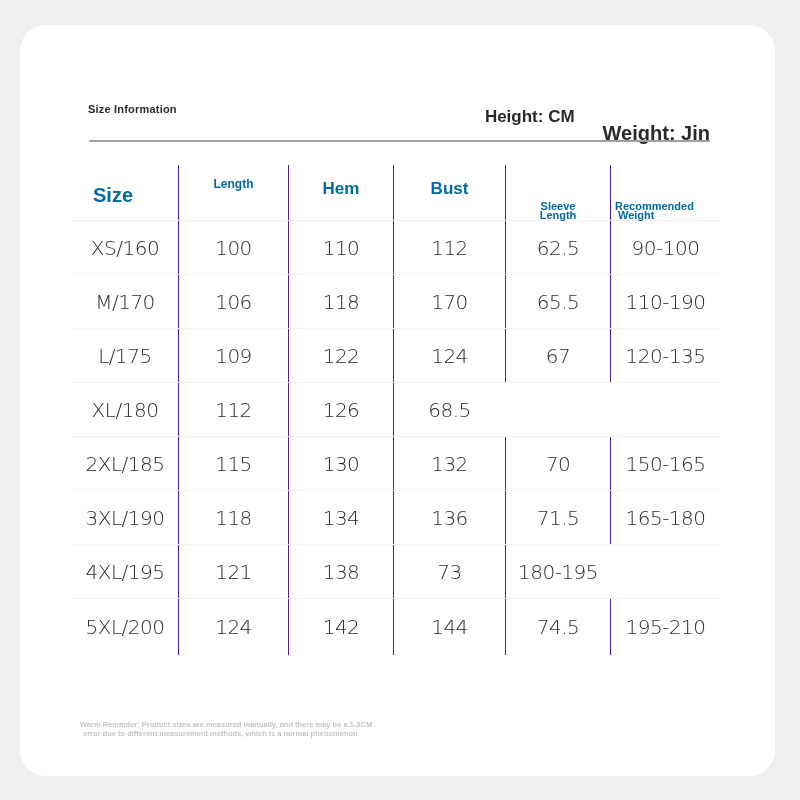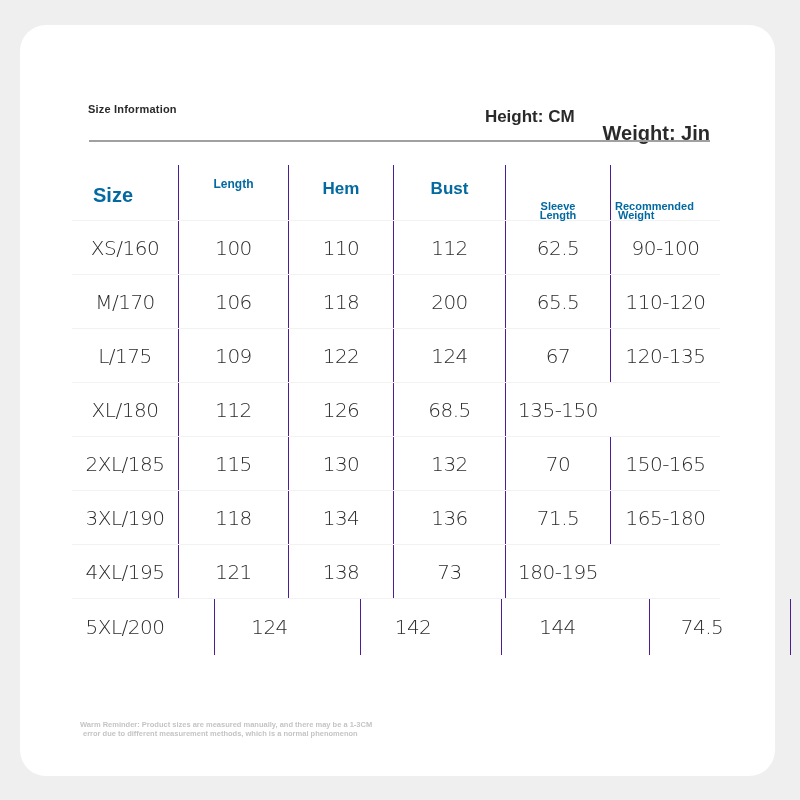--- a/index.html
+++ b/index.html
@@ -43,21 +43,21 @@
     left: 72px; top: 165px;
     width: 648px;
   }
   .row {
     display: grid;
     grid-template-columns: 106px 110px 105px 112px 105px 110px;
     height: 53px;
     border-bottom: 1px solid #f2f2f2;
   }
   .row.header { height: 55px; }
-  .row.last { border-bottom: none; height: 56px; gap: 36px; }
+  .row.last { border-bottom: none; height: 56px; }
   .cell {
     display: flex; align-items: center; justify-content: center;
     font-size: 20px; color: #2b2b2b;
     border-left: 1px solid #4c1d95;
     font-family: "DejaVu Sans", sans-serif;
     font-weight: 300;
     letter-spacing: -0.5px;
   }
   .cell:first-child { border-left: none; }
   .h {
@@ -118,38 +118,37 @@
         <div class="cell">100</div>
         <div class="cell">110</div>
         <div class="cell">112</div>
         <div class="cell">62.5</div>
         <div class="cell">90-100</div>
       </div>
       <div class="row">
         <div class="cell">M/170</div>
         <div class="cell">106</div>
         <div class="cell">118</div>
-        <div class="cell">200</div>
+        <div class="cell">170</div>
         <div class="cell">65.5</div>
-        <div class="cell">110-120</div>
+        <div class="cell">110-190</div>
       </div>
       <div class="row">
         <div class="cell">L/175</div>
         <div class="cell">109</div>
         <div class="cell">122</div>
         <div class="cell">124</div>
         <div class="cell">67</div>
         <div class="cell">120-135</div>
       </div>
       <div class="row">
         <div class="cell">XL/180</div>
         <div class="cell">112</div>
         <div class="cell">126</div>
         <div class="cell">68.5</div>
-        <div class="cell">135-150</div>
       </div>
       <div class="row">
         <div class="cell">2XL/185</div>
         <div class="cell">115</div>
         <div class="cell">130</div>
         <div class="cell">132</div>
         <div class="cell">70</div>
         <div class="cell">150-165</div>
       </div>
       <div class="row">

